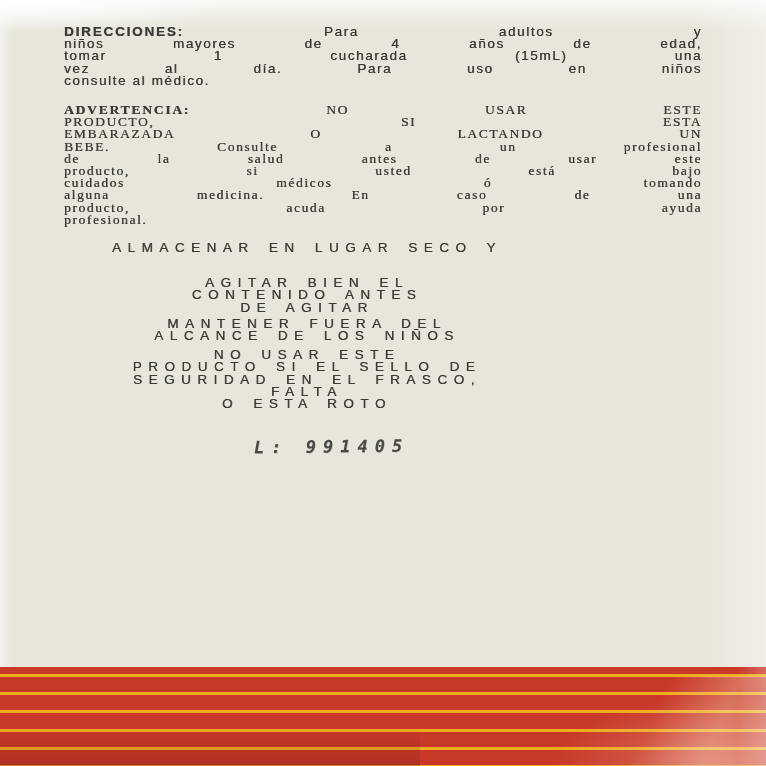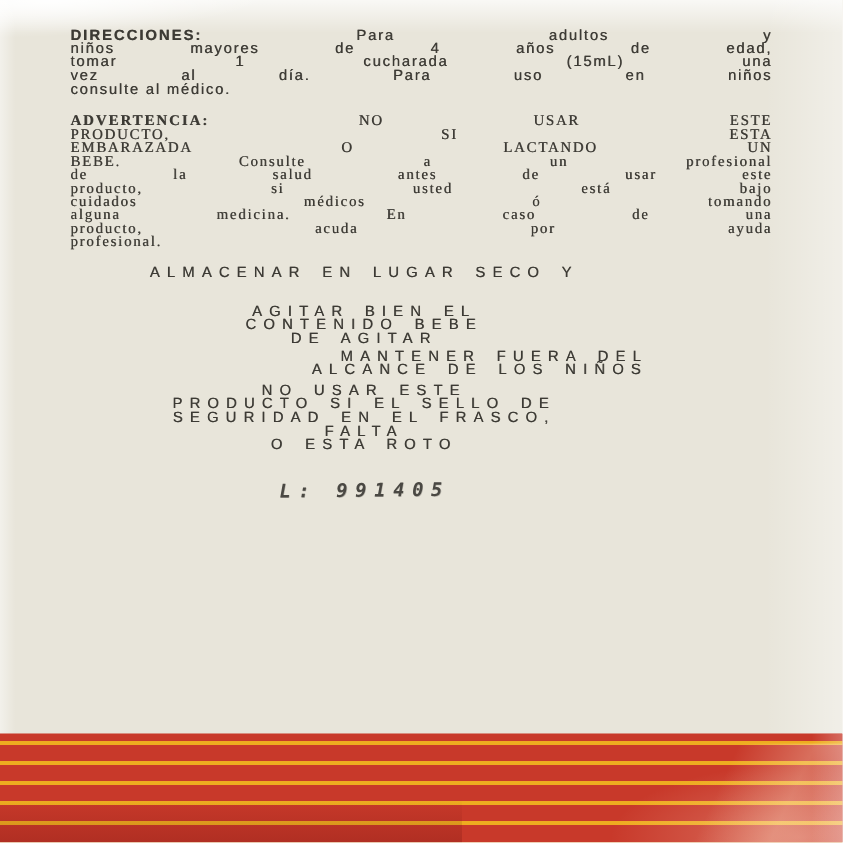--- a/index.html
+++ b/index.html
@@ -52,30 +52,30 @@
     text-align-last:justify;
     text-justify:inter-word;
     white-space:nowrap;
   }
   .jl.last{text-align-last:left;}
   .hd{font-weight:bold;letter-spacing:1.8px;}
   #directions{top:26px;}
   #warning{top:104px;font-family:Liberation Serif, serif;}
 
   .centered{
-    position:absolute;left:73px;width:516px;
+    position:absolute;left:49px;width:516px;
     font-size:13.5px;line-height:12.3px;
     letter-spacing:6.5px;word-spacing:4px;
     text-align:center;
     color:var(--ink);
     text-shadow:0.4px 0 0.3px rgba(60,58,52,0.7);
   }
   #storage{top:242px;}
   #shake{top:277px;}
-  #keepaway{top:318px;text-align:right;}
+  #keepaway{top:318px;}
   #seal{top:349px;}
 
   .lot{
     position:absolute;left:254px;top:436px;width:240px;
     font-family:"DejaVu Sans Mono", monospace;
     font-style:italic;font-weight:bold;
     font-size:17px;letter-spacing:7px;
     color:#4a4843;
     transform:rotate(-0.6deg);
     text-shadow:0.5px 0.5px 0 rgba(74,72,67,0.35);
@@ -139,21 +139,21 @@
     <div class="jl">producto, acuda por ayuda</div>
     <div class="jl last">profesional.</div>
   </div>
 
   <div class="centered" id="storage">
     <div>ALMACENAR EN LUGAR SECO Y</div>
   </div>
 
   <div class="centered" id="shake">
     <div>AGITAR BIEN EL</div>
-    <div>CONTENIDO BEBE</div>
+    <div>CONTENIDO ANTES</div>
     <div>DE AGITAR</div>
   </div>
 
   <div class="centered" id="keepaway">
     <div>MANTENER FUERA DEL</div>
     <div>ALCANCE DE LOS NIÑOS</div>
   </div>
 
   <div class="centered" id="seal">
     <div>NO USAR ESTE</div>

